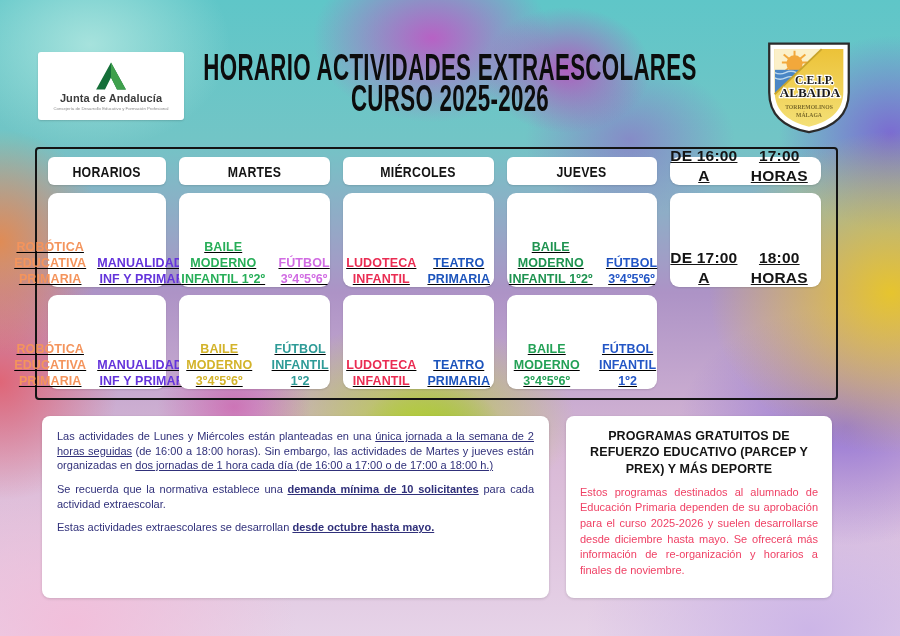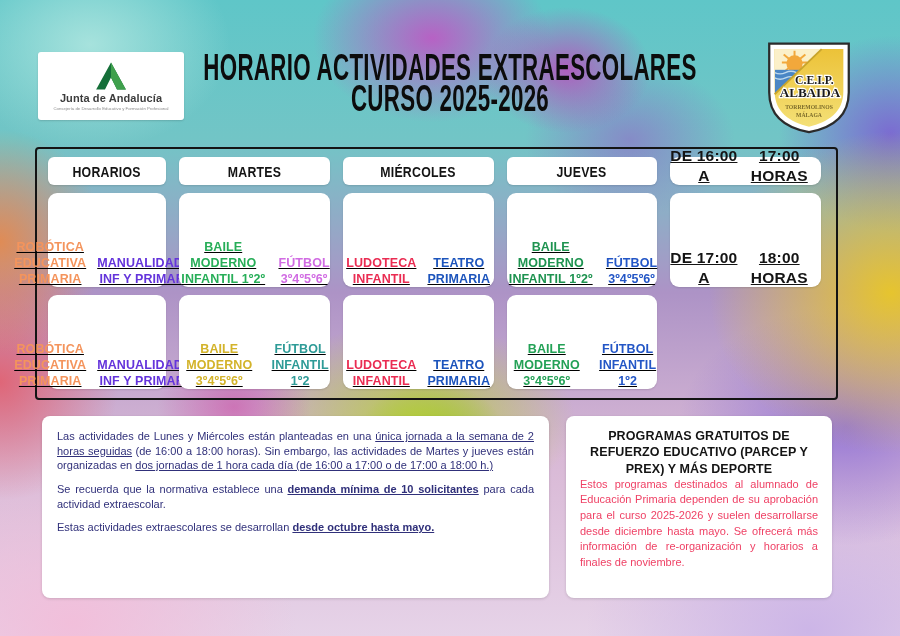--- a/index.html
+++ b/index.html
@@ -44,21 +44,21 @@
     gap:11px;text-align:center;box-shadow:0 1px 2px rgba(0,0,0,.12);text-decoration:underline;}
   .time{font-weight:bold;font-size:15.5px;color:#141414;gap:0;line-height:1.25;letter-spacing:.2px;}
   .act{font-weight:bold;font-size:12.5px;line-height:1.28;letter-spacing:.1px;}
   
   .info-left{position:absolute;left:42px;top:416px;width:507px;height:182px;background:#fff;border-radius:8px;
     box-sizing:border-box;padding:13px 15px;font-size:11px;line-height:1.33;text-align:justify;
     box-shadow:0 1px 3px rgba(0,0,0,.15);}
   .info-left p{margin:0 0 9px 0;}
   .info-right{position:absolute;left:566px;top:416px;width:266px;height:182px;background:#fff;border-radius:8px;
     box-sizing:border-box;padding:12px 14px;box-shadow:0 1px 3px rgba(0,0,0,.15);}
-  .info-right h3{margin:0 0 0 0;font-size:12.5px;line-height:1.3;text-align:center;color:#141414;letter-spacing:.1px;}
+  .info-right h3{margin:0 0 8px 0;font-size:12.5px;line-height:1.3;text-align:center;color:#141414;letter-spacing:.1px;}
   .info-right p{margin:0;font-size:11px;line-height:1.42;text-align:justify;}
 </style>
 </head>
 <body>
 
 <div class="poster">
 
   <div class="junta-box">
     <svg width="34" height="30" viewBox="0 0 48 42">
       <path d="M24 2 L45 40 H32.5 L24 23 L15.5 40 H3 Z" fill="#156f39"></path>

